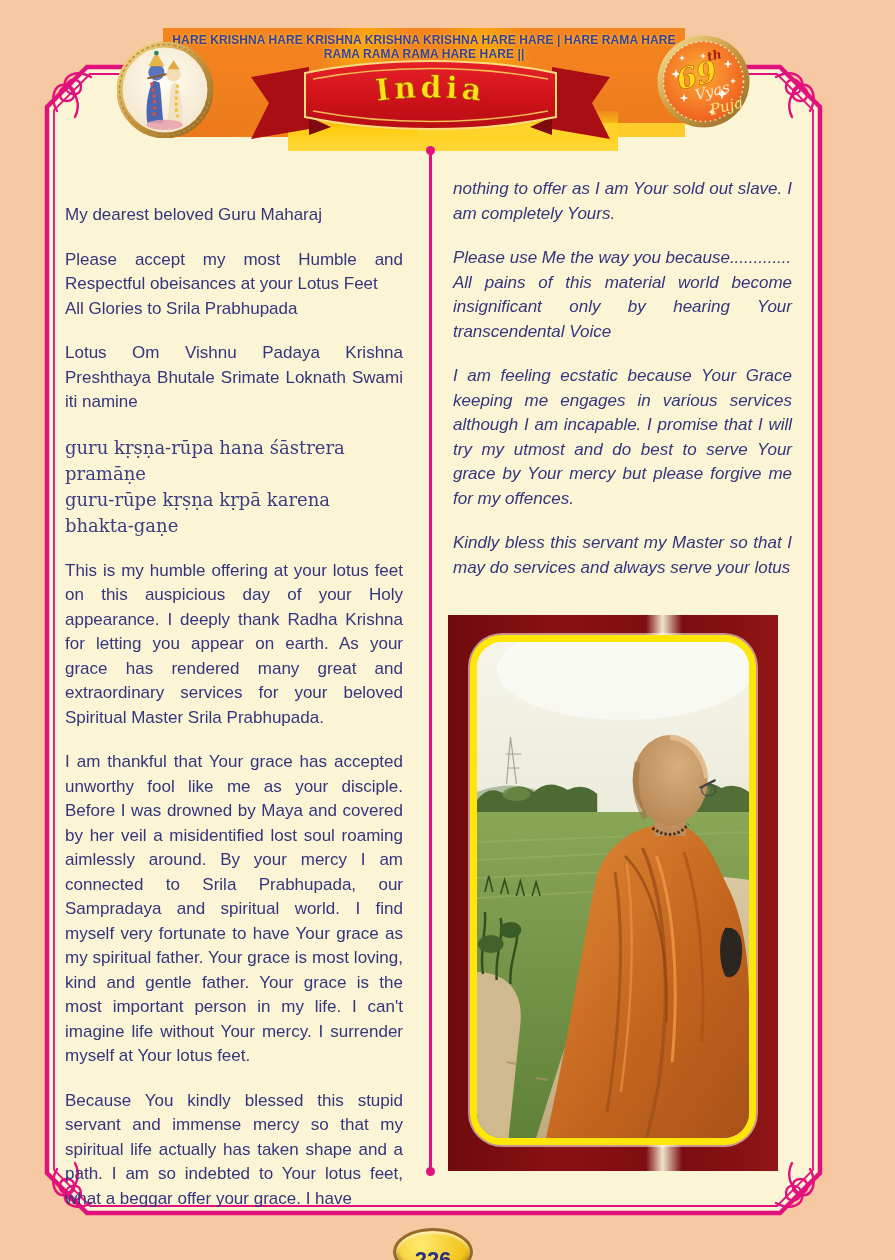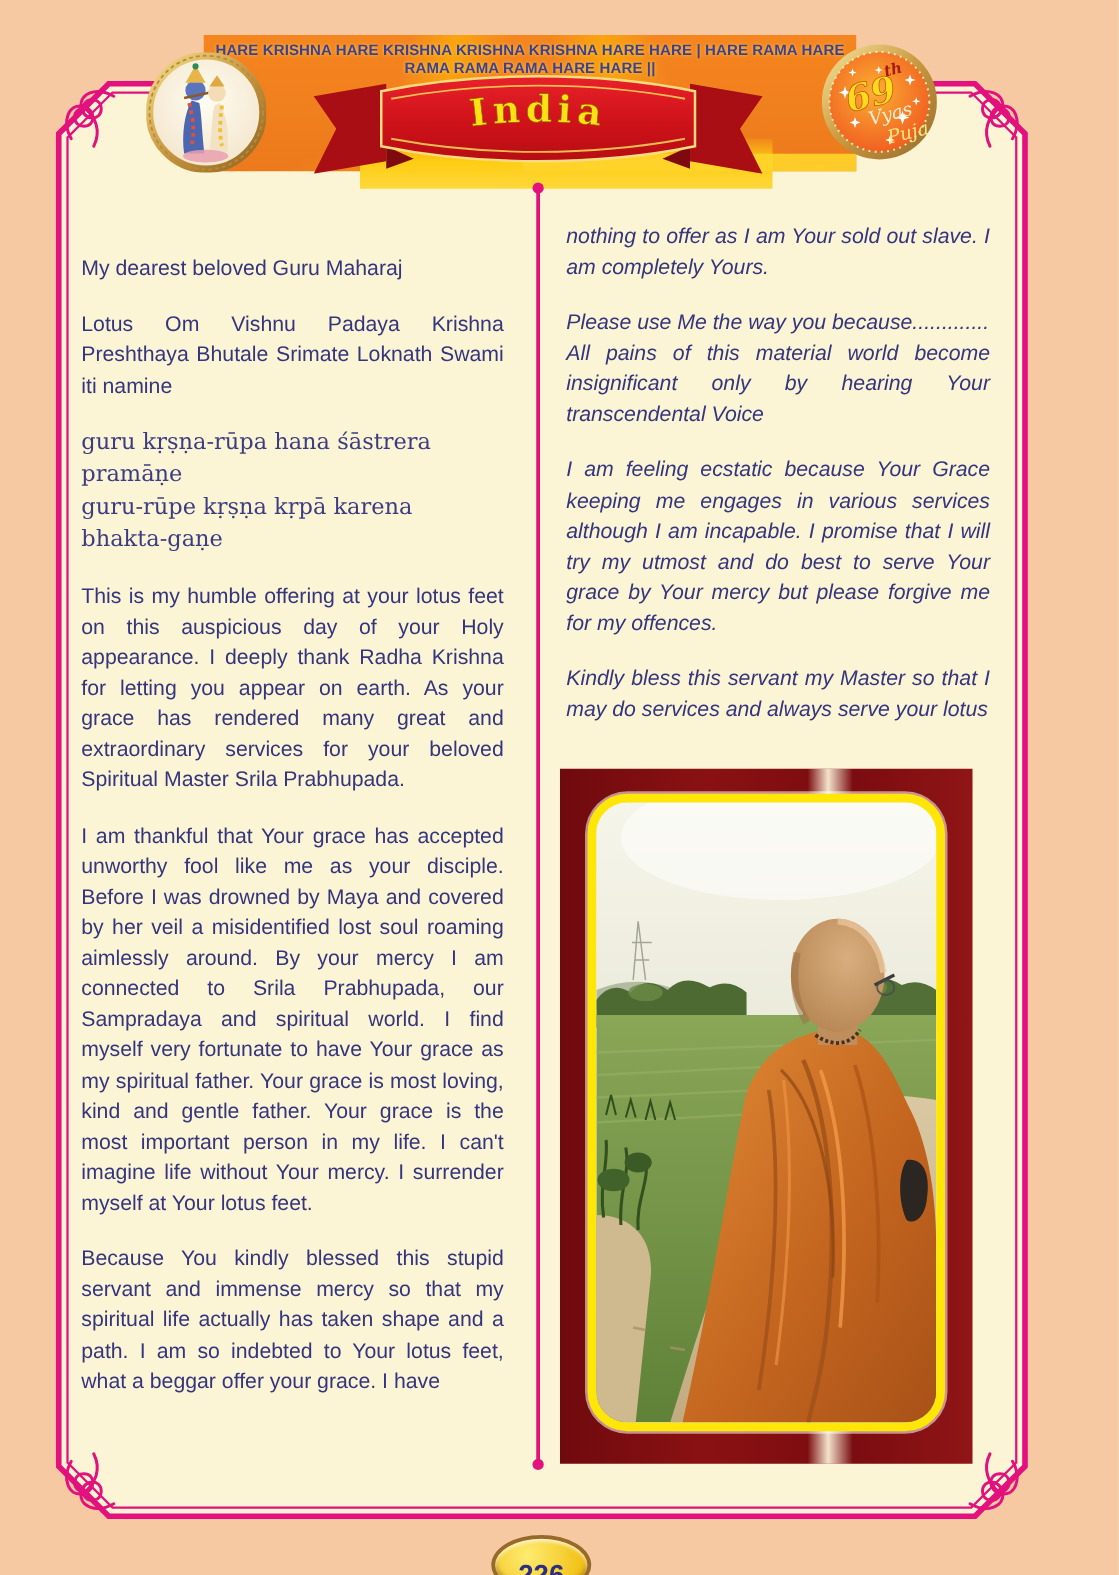--- a/index.html
+++ b/index.html
@@ -174,20 +174,24 @@
       <text x="36" y="64" font-family="DejaVu Serif, serif" font-size="15" fill="#F6ECD2">Vyas</text>
       <text x="47" y="82" font-family="DejaVu Serif, serif" font-size="15" fill="#FFE77E">Puja</text>
     </g>
   </svg>
 
   <div class="divider"></div>
 
   <div class="col left">
     <p class="blk">
       <span class="seg">My dearest beloved Guru Maharaj</span>
+    </p>
+    <p class="blk">
+      <span class="seg">Please accept my most Humble and Respectful obeisances at your Lotus Feet</span>
+      <span class="seg">All Glories to Srila Prabhupada</span>
     </p>
     <p class="blk">
       <span class="seg">Lotus Om Vishnu Padaya Krishna Preshthaya Bhutale Srimate Loknath Swami iti namine</span>
     </p>
     <p class="blk verse">
       <span class="seg">guru kṛṣṇa-rūpa hana śāstrera pramāṇe</span>
       <span class="seg">guru-rūpe kṛṣṇa kṛpā karena bhakta-gaṇe</span>
     </p>
     <p class="blk">
       <span class="seg">This is my humble offering at your lotus feet on this auspicious day of your Holy appearance. I deeply thank Radha Krishna for letting you appear on earth. As your grace has rendered many great and extraordinary services for your beloved Spiritual Master Srila Prabhupada.</span>

